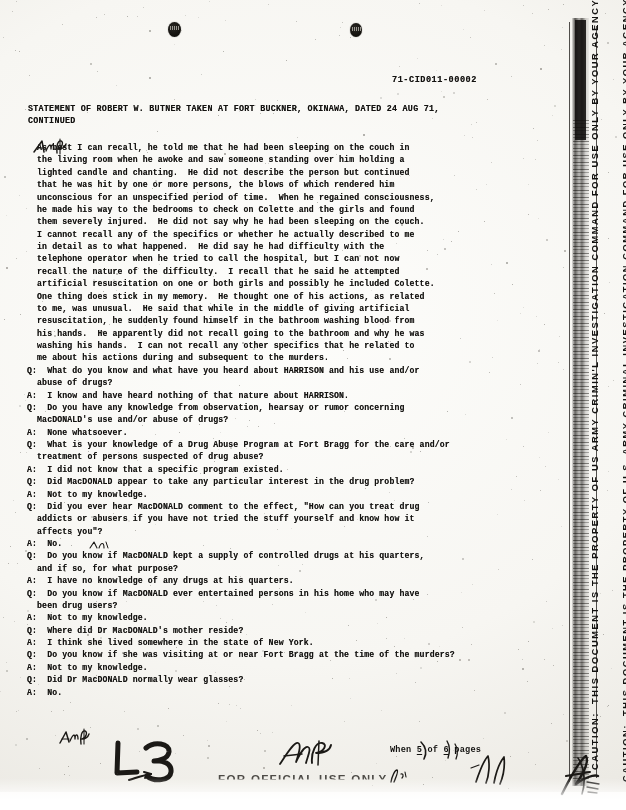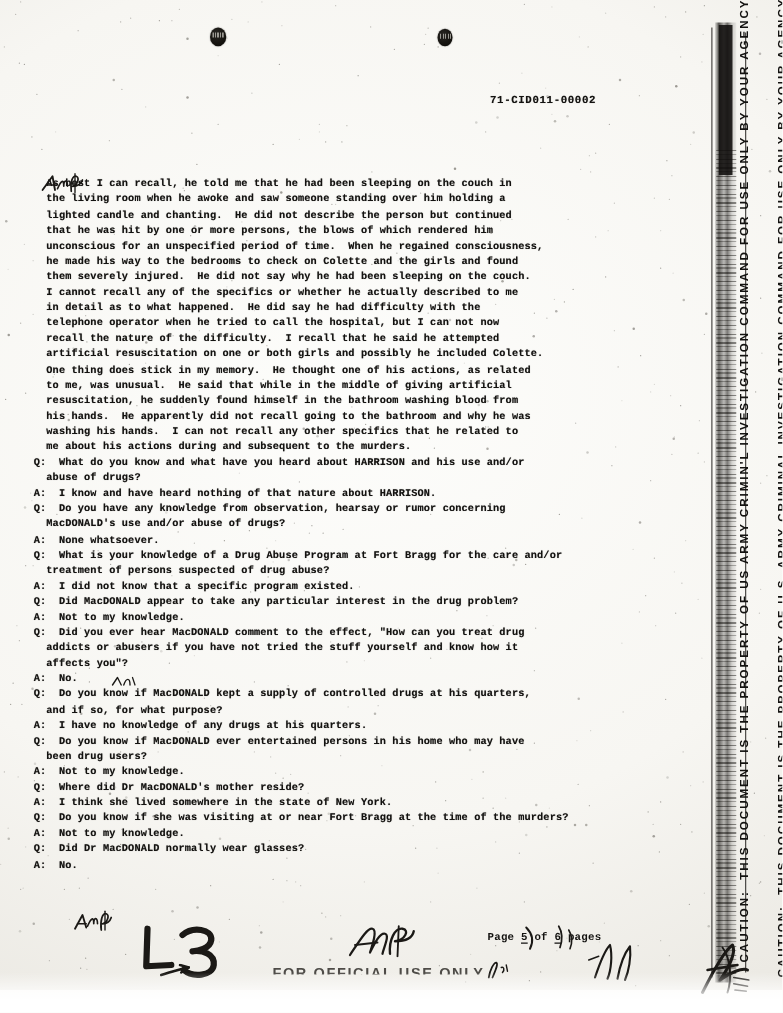--- a/index.html
+++ b/index.html
@@ -222,20 +222,22 @@
 
 <div id="page">
 
   <div id="paper"></div>
 
   <div class="punch" id="punch1"></div>
   <div class="punch" id="punch2"></div>
 
   <div class="typed" id="docnum">71-CID011-00002</div>
 
+  <div class="typed" id="stmt-header">STATEMENT OF ROBERT W. BUTNER TAKEN AT FORT BUCKNER, OKINAWA, DATED 24 AUG 71,
+CONTINUED</div>
 
   <div class="typed" id="body-text">  As best I can recall, he told me that he had been sleeping on the couch in
   the living room when he awoke and saw someone standing over him holding a
   lighted candle and chanting.  He did not describe the person but continued
   that he was hit by one or more persons, the blows of which rendered him
   unconscious for an unspecified period of time.  When he regained consciousness,
   he made his way to the bedrooms to check on Colette and the girls and found
   them severely injured.  He did not say why he had been sleeping on the couch.
   I cannot recall any of the specifics or whether he actually described to me
   in detail as to what happened.  He did say he had difficulty with the
@@ -283,21 +285,21 @@
   <div class="band-rule" id="band-rule-1"></div>
 
   <div class="vert-wrap" id="caution-inner">
     <div class="vert-text">CAUTION:  THIS DOCUMENT IS THE PROPERTY OF US ARMY CRIMIN'L INVESTIGATION COMMAND FOR USE ONLY BY YOUR AGENCY.</div>
   </div>
 
   <div class="vert-wrap" id="caution-outer">
     <div class="vert-text">CAUTION:  THIS DOCUMENT IS THE PROPERTY OF U.S. ARMY CRIMINAL INVESTIGATION COMMAND FOR USE ONLY BY YOUR AGENCY.</div>
   </div>
 
-  <div id="footer-page"><span>Page </span><span class="ul">5</span><span> of </span><span class="ul">6</span><span> pages</span></div>
+  <div id="footer-page"><span>When </span><span class="ul">5</span><span> of </span><span class="ul">6</span><span> pages</span></div>
 
   <div id="stamp-official">FOR OFFICIAL USE ONLY</div>
 
   <svg class="ink" id="hw-l3" width="70" height="44" viewBox="0 0 70 44">
     <path d="M6 3 L5 33 L25 32" stroke-width="5"></path>
     <path d="M34 8 C42 1, 58 3, 57 12 C56 19, 46 21, 42 21 C50 20, 60 23, 59 32 C58 41, 42 42, 35 36" stroke-width="5"></path>
   </svg>
 
   <svg class="ink" id="hw-initials-top" width="34" height="18" viewBox="0 0 34 18">
     <path d="M1 14 L9 3 L11 14" stroke-width="1.5"></path>

